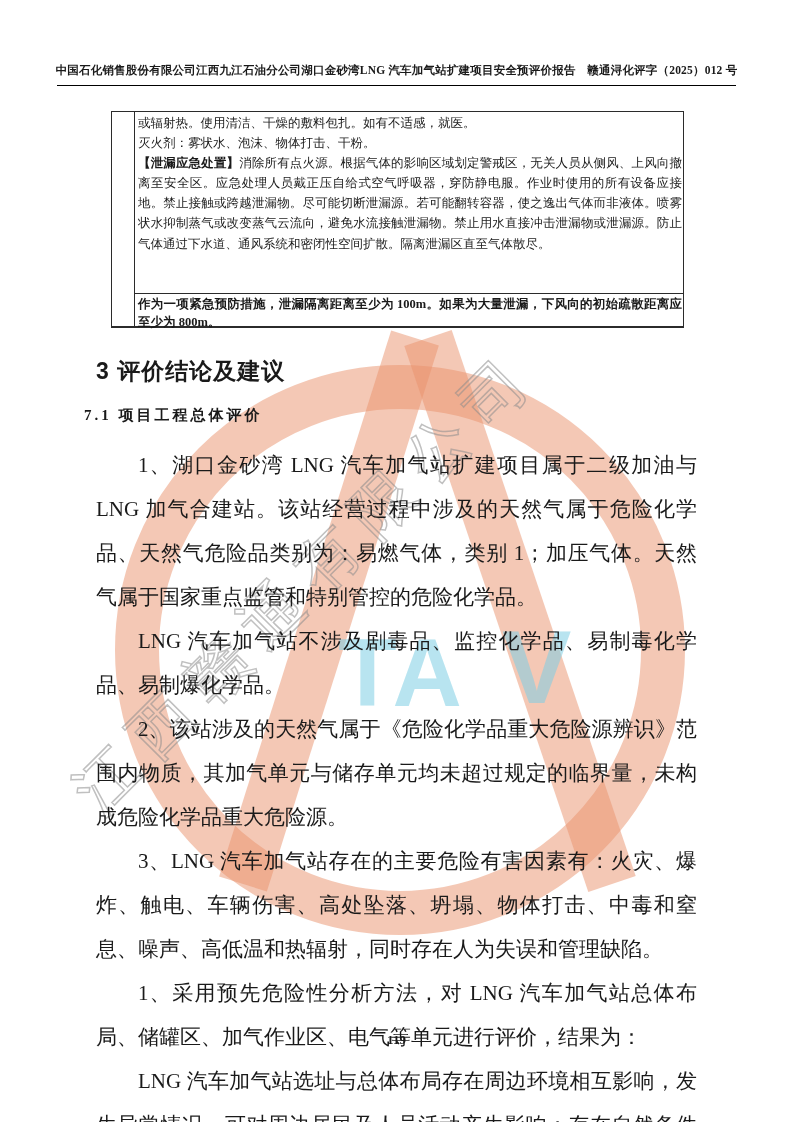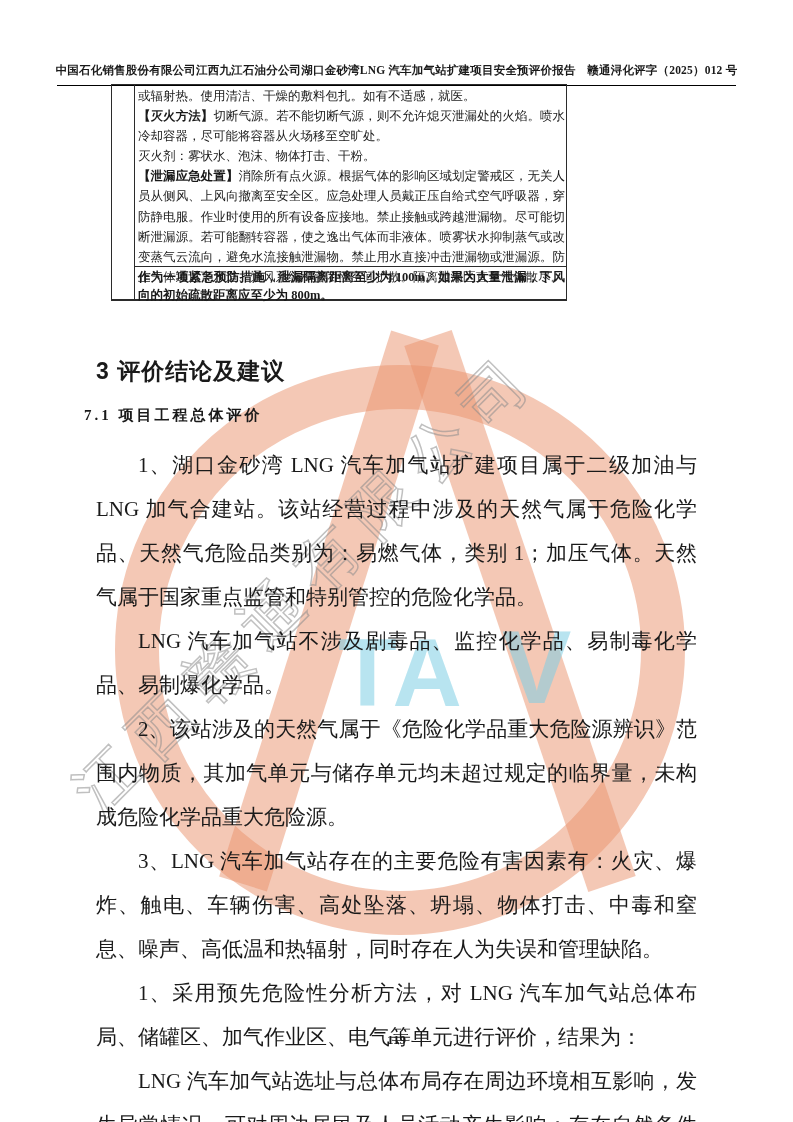--- a/index.html
+++ b/index.html
@@ -23,21 +23,21 @@
   }
   
   #content{position:absolute;inset:0;z-index:1;padding-left:42px;}
   #header-text{
     position:absolute;top:63px;left:40px;right:40px;text-align:center;
     font-size:11.5px;font-weight:bold;letter-spacing:0.2px;white-space:nowrap;
   }
   #header-rule{position:absolute;top:85px;left:57px;right:57px;border-top:1.6px solid #000;}
   
   #msds-table{
-    position:absolute;left:111px;top:84px;width:456px;height:217px;
+    position:absolute;left:111px;top:111px;width:573px;height:217px;
     border:1px solid #2b2b2b;border-bottom-width:2px;box-sizing:border-box;
   }
   #msds-leftcol{
     position:absolute;left:0;top:0;bottom:0;width:23px;
     border-right:1px solid #2b2b2b;box-sizing:border-box;
   }
   #msds-divider{position:absolute;left:23px;right:0;top:181px;border-top:1px solid #2b2b2b;}
   .msds-body{
     position:absolute;left:26px;right:1px;top:1px;
     font-size:12.5px;line-height:20.1px;text-align:justify;text-justify:inter-ideograph;
@@ -93,23 +93,20 @@
 
     <div id="msds-table">
       <div id="msds-leftcol"></div>
       <div id="msds-divider"></div>
 
       <div class="msds-body">
         <p>
           <span>或辐射热。使用清洁、干燥的敷料包扎。如有不适感，就医。</span>
         </p>
         <p>
-          <span class="blab">【灭火方法】</span><span>切断气源。若不能切断气源，则不允许熄灭泄漏处的火焰。喷水冷却容器，尽可能将容器从火场移至空旷处。</span>
-        </p>
-        <p>
           <span>灭火剂：雾状水、泡沫、物体打击、干粉。</span>
         </p>
         <p>
           <span class="blab">【泄漏应急处置】</span><span>消除所有点火源。根据气体的影响区域划定警戒区，无关人员从侧风、上风向撤离至安全区。应急处理人员戴正压自给式空气呼吸器，穿防静电服。作业时使用的所有设备应接地。禁止接触或跨越泄漏物。尽可能切断泄漏源。若可能翻转容器，使之逸出气体而非液体。喷雾状水抑制蒸气或改变蒸气云流向，避免水流接触泄漏物。禁止用水直接冲击泄漏物或泄漏源。防止气体通过下水道、通风系统和密闭性空间扩散。隔离泄漏区直至气体散尽。</span>
         </p>
       </div>
 
       <div class="msds-body msds-evac">
         <p>
           <span>作为一项紧急预防措施，泄漏隔离距离至少为 100m。如果为大量泄漏，下风向的初始疏散距离应至少为 800m。</span>

